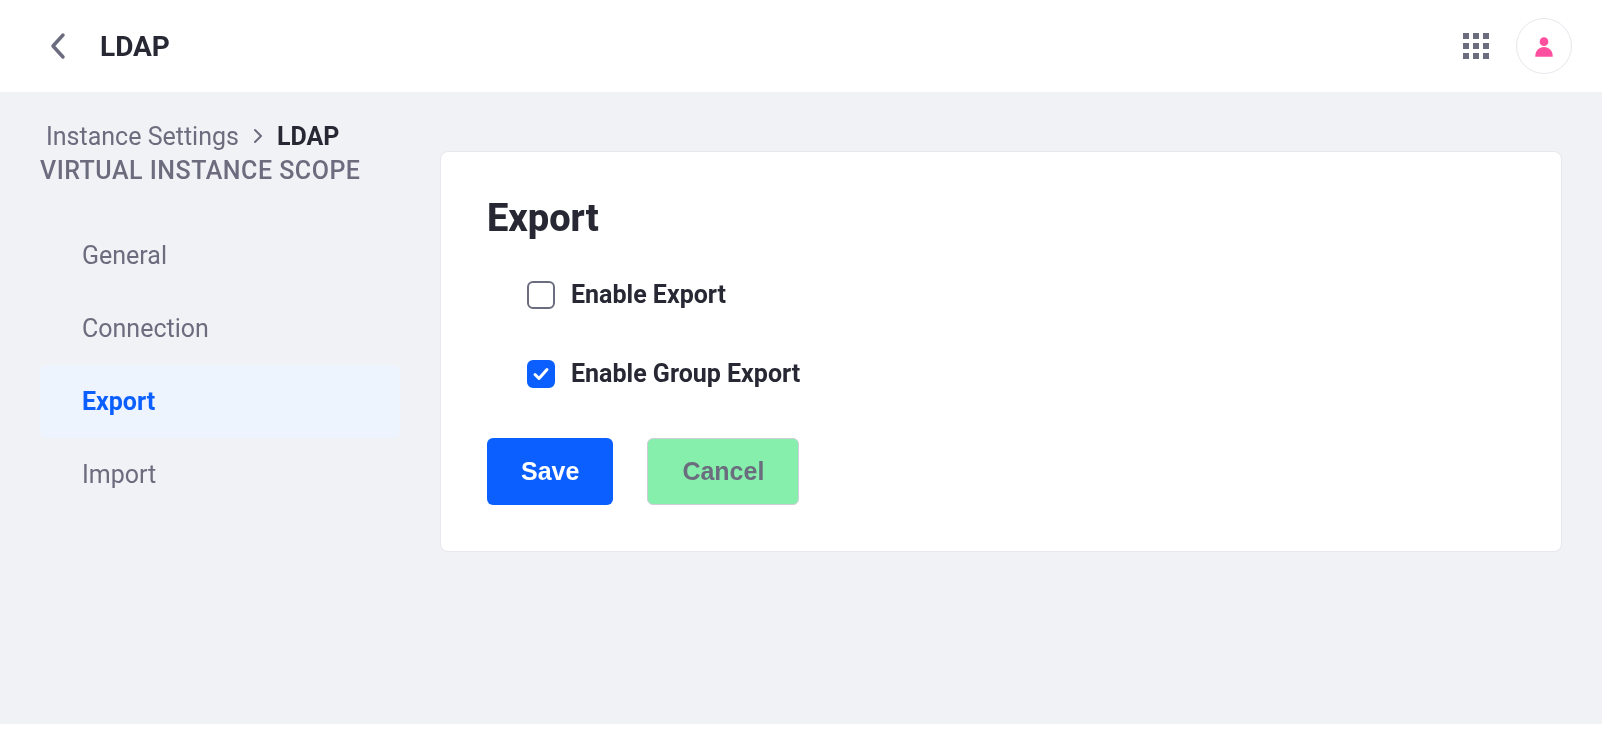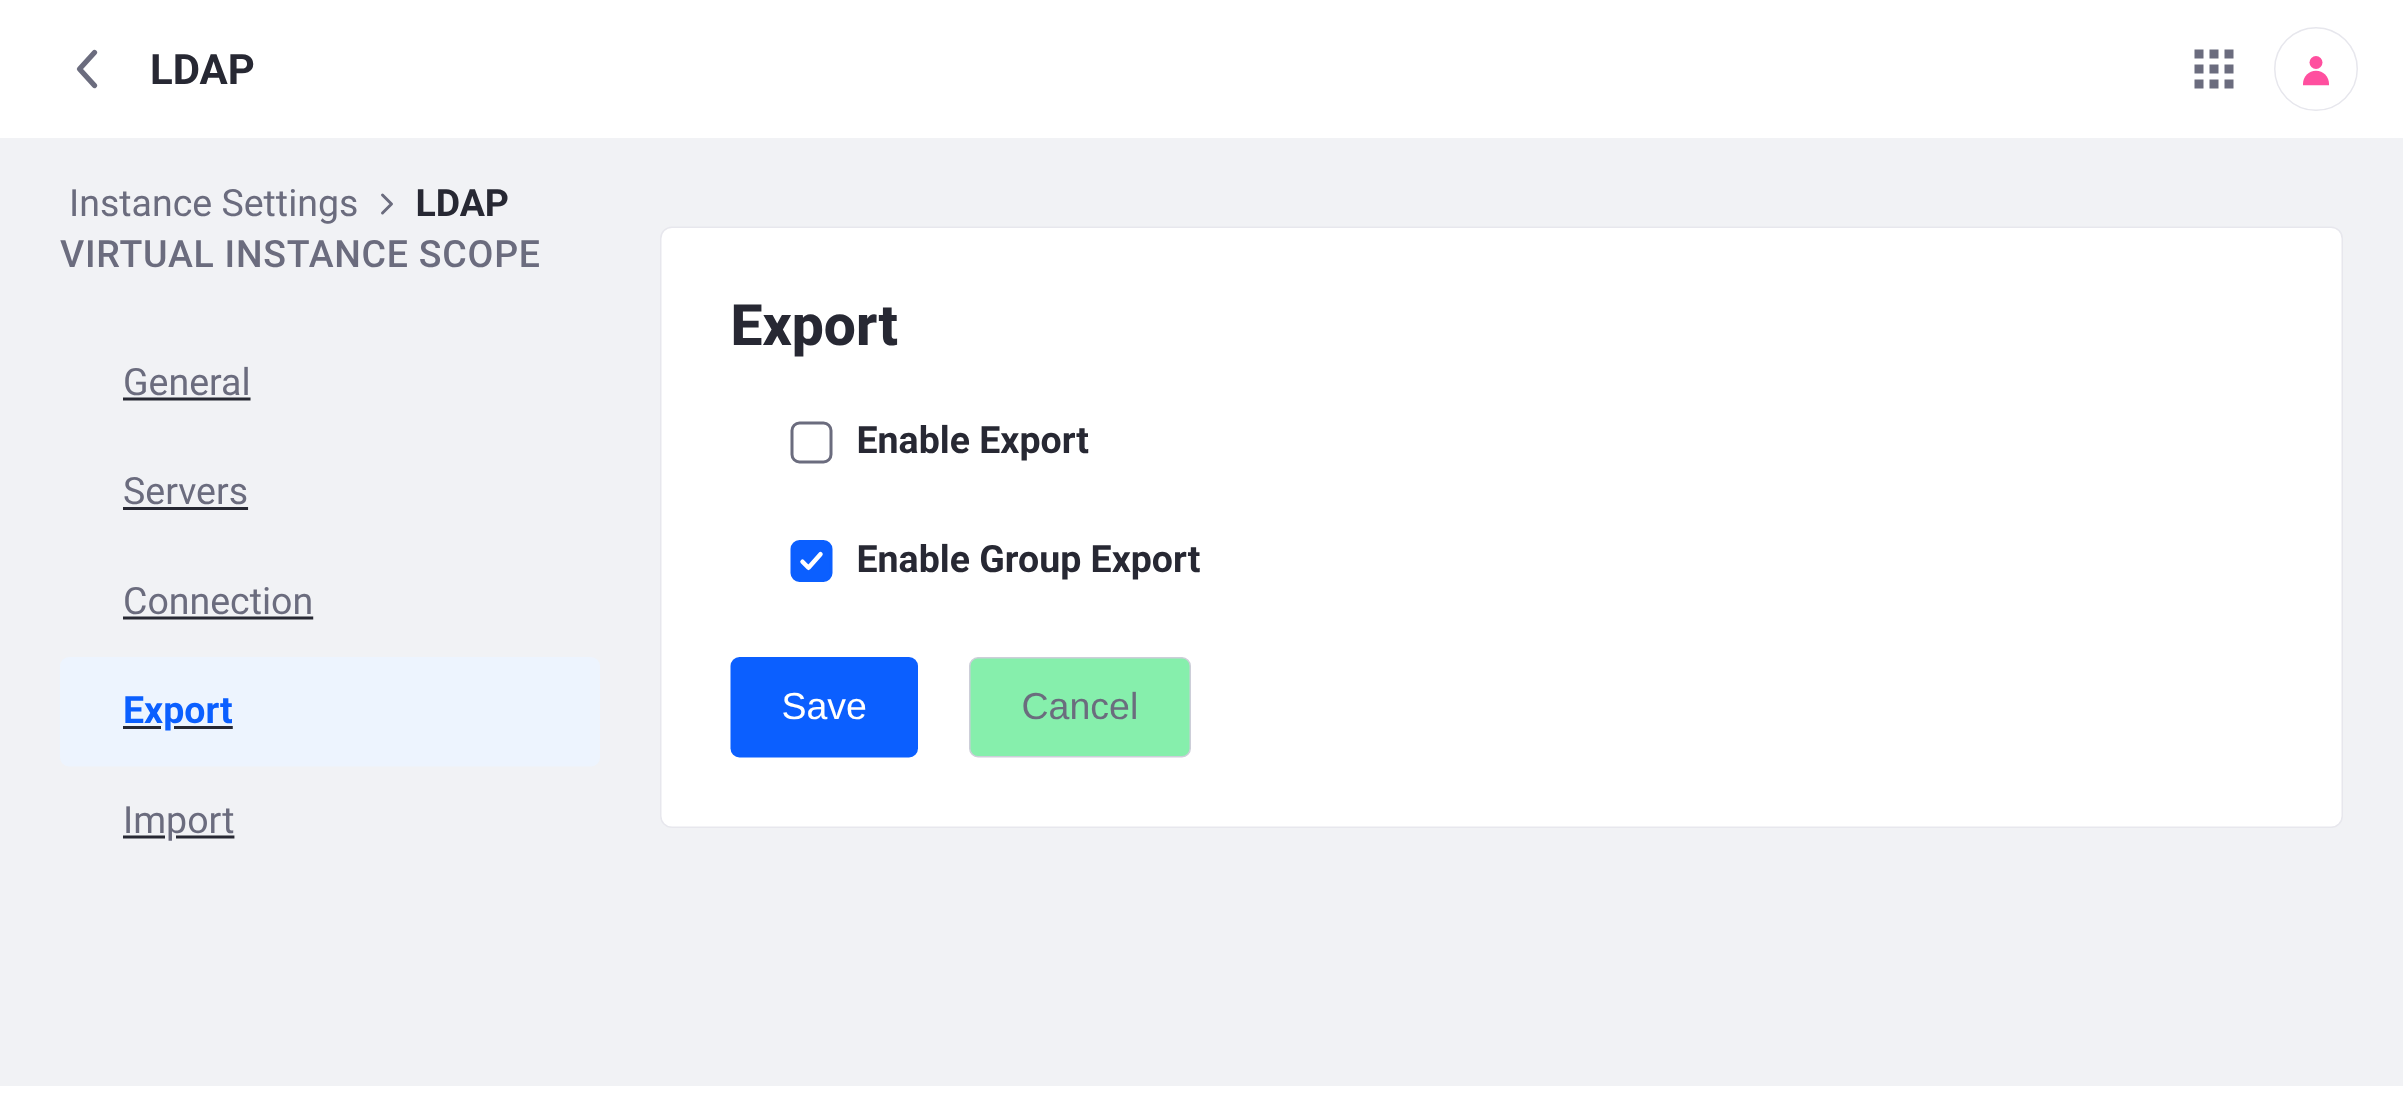--- a/index.html
+++ b/index.html
@@ -104,21 +104,20 @@
       font-size: 25px;
       color: #6b6c7e;
       font-weight: 500;
       letter-spacing: 0.5px;
       line-height: 1.6;
       margin-left: 0;
       margin-bottom: 28px;
     }
     .sidebar-items {
       list-style: none;
-      text-decoration: underline;
     }
     .sidebar-item {
       font-size: 25px;
       color: #6b6c7e;
       padding: 22px 0 22px 42px;
       cursor: pointer;
       border-radius: 6px;
     }
     .sidebar-item.active {
       background: #edf4fe;
@@ -175,21 +174,21 @@
       cursor: pointer;
     }
     .button-row {
       display: flex;
       gap: 34px;
       margin-top: 40px;
     }
     .btn {
       padding: 18px 34px;
       font-size: 25px;
-      font-weight: 400;
+      font-weight: 700;
       border-radius: 6px;
       cursor: pointer;
       border: none;
     }
     .btn-primary {
       background: #0b5fff;
       color: #ffffff;
     }
     .btn-secondary {
       background: #86efac;
@@ -241,21 +240,20 @@
       </svg>
     </span>
     <span class="breadcrumb-current">LDAP</span>
   </div>
 
   <div class="main-row">
     <div class="sidebar">
       <div class="sidebar-heading">VIRTUAL INSTANCE SCOPE</div>
       <ul class="sidebar-items">
         <li class="sidebar-item">General</li>
-        <li class="sidebar-item">Servers</li>
         <li class="sidebar-item">Connection</li>
         <li class="sidebar-item active">Export</li>
         <li class="sidebar-item">Import</li>
       </ul>
     </div>
 
     <div class="panel">
       <h1 class="panel-title">Export</h1>
 
       <div class="checkbox-row">

